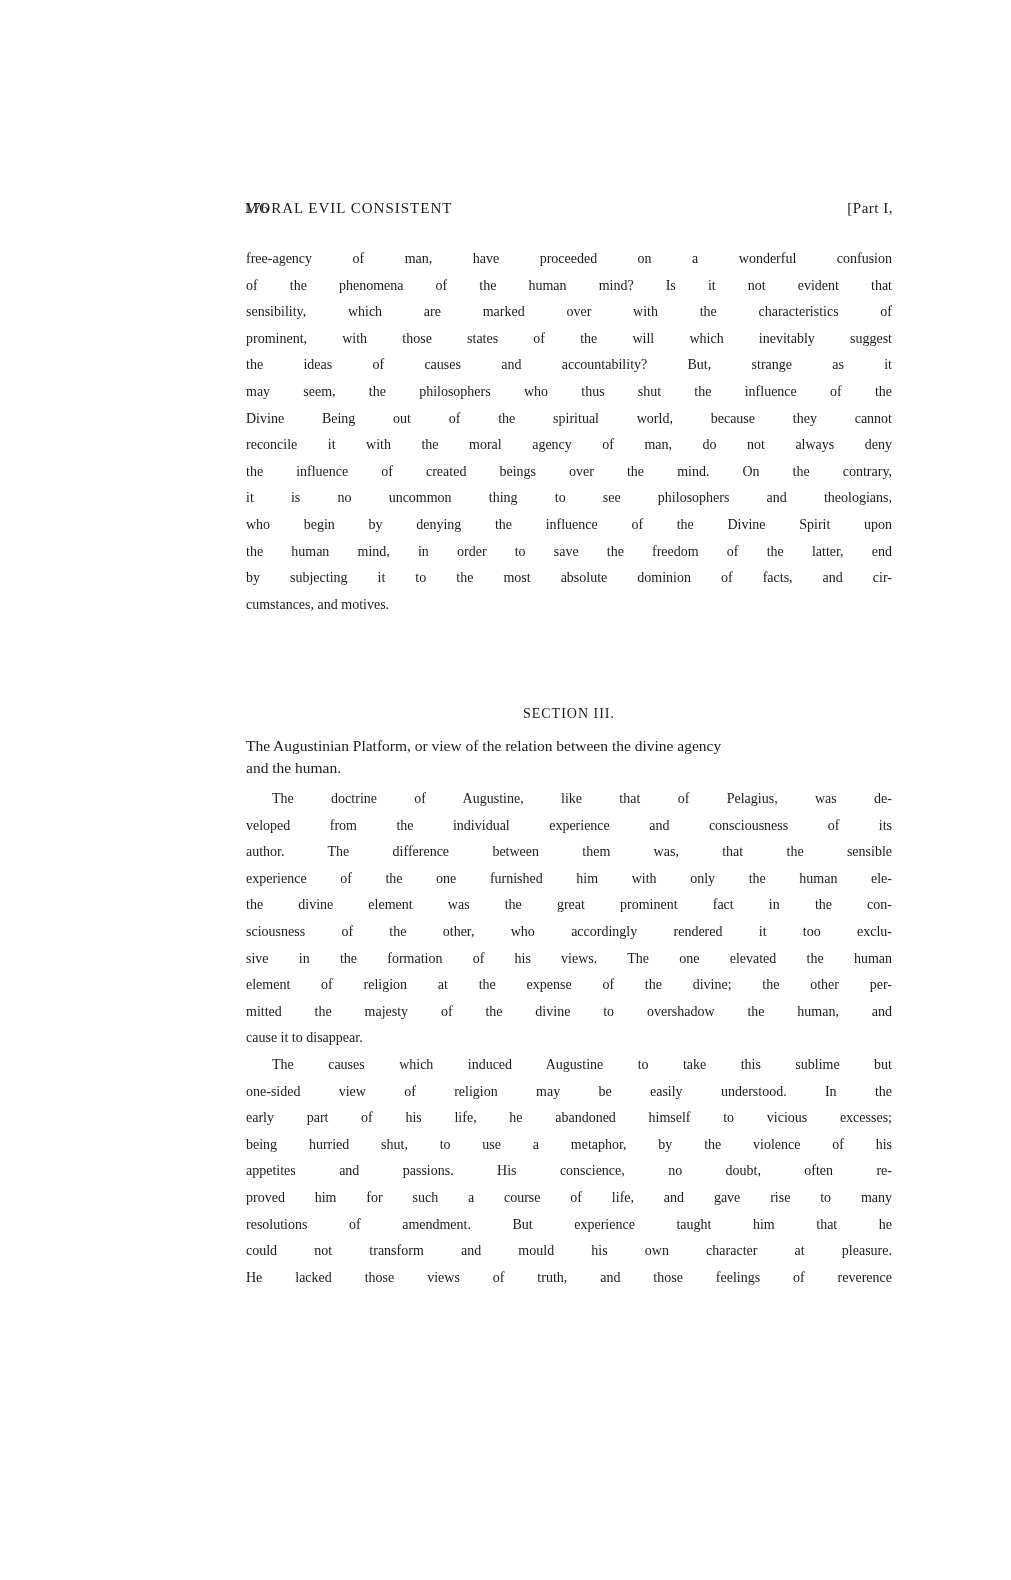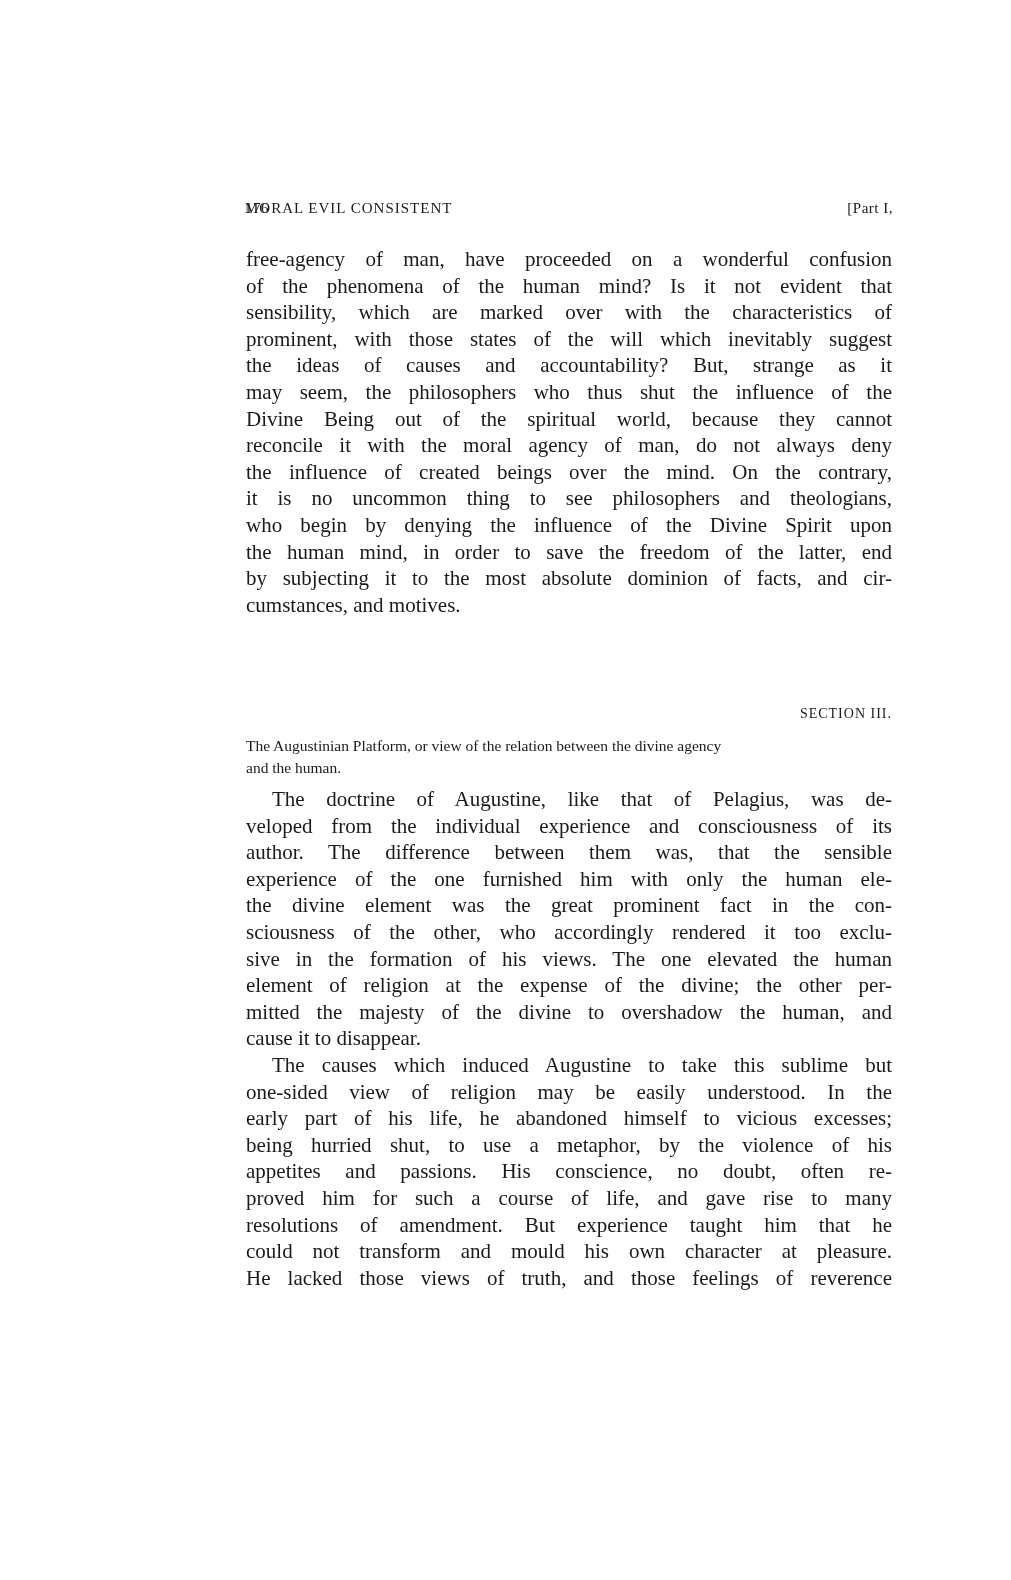--- a/index.html
+++ b/index.html
@@ -32,40 +32,40 @@
     letter-spacing: 0.5px;
   }
   .running-head .pnum { position: absolute; left: 0; top: 0; }
   .running-head .title { position: absolute; left: 0; right: 0; top: 0; text-align: left; letter-spacing: 1px; }
   .running-head .part { position: absolute; right: 0; top: 0; text-align: right; }
 
   .text-block {
     position: absolute;
     left: 231px;
     width: 646px;
-    font-size: 21px;
+    font-size: 14px;
     line-height: 26.6px;
   }
   .line {
     display: block;
     white-space: nowrap;
     text-align: justify;
     text-align-last: justify;
     height: 26.6px;
   }
   .line.last { text-align-last: left; }
   .line.indent { padding-left: 26px; }
 
   .block1 { top: 246px; }
   .section-heading {
     position: absolute;
     top: 706px;
     left: 231px;
     width: 646px;
-    text-align: right;
+    text-align: center;
     font-size: 14px;
     letter-spacing: 1px;
   }
   .section-subtitle {
     position: absolute;
     top: 735px;
     left: 231px;
     width: 646px;
     text-align: left;
     font-size: 15.5px;

